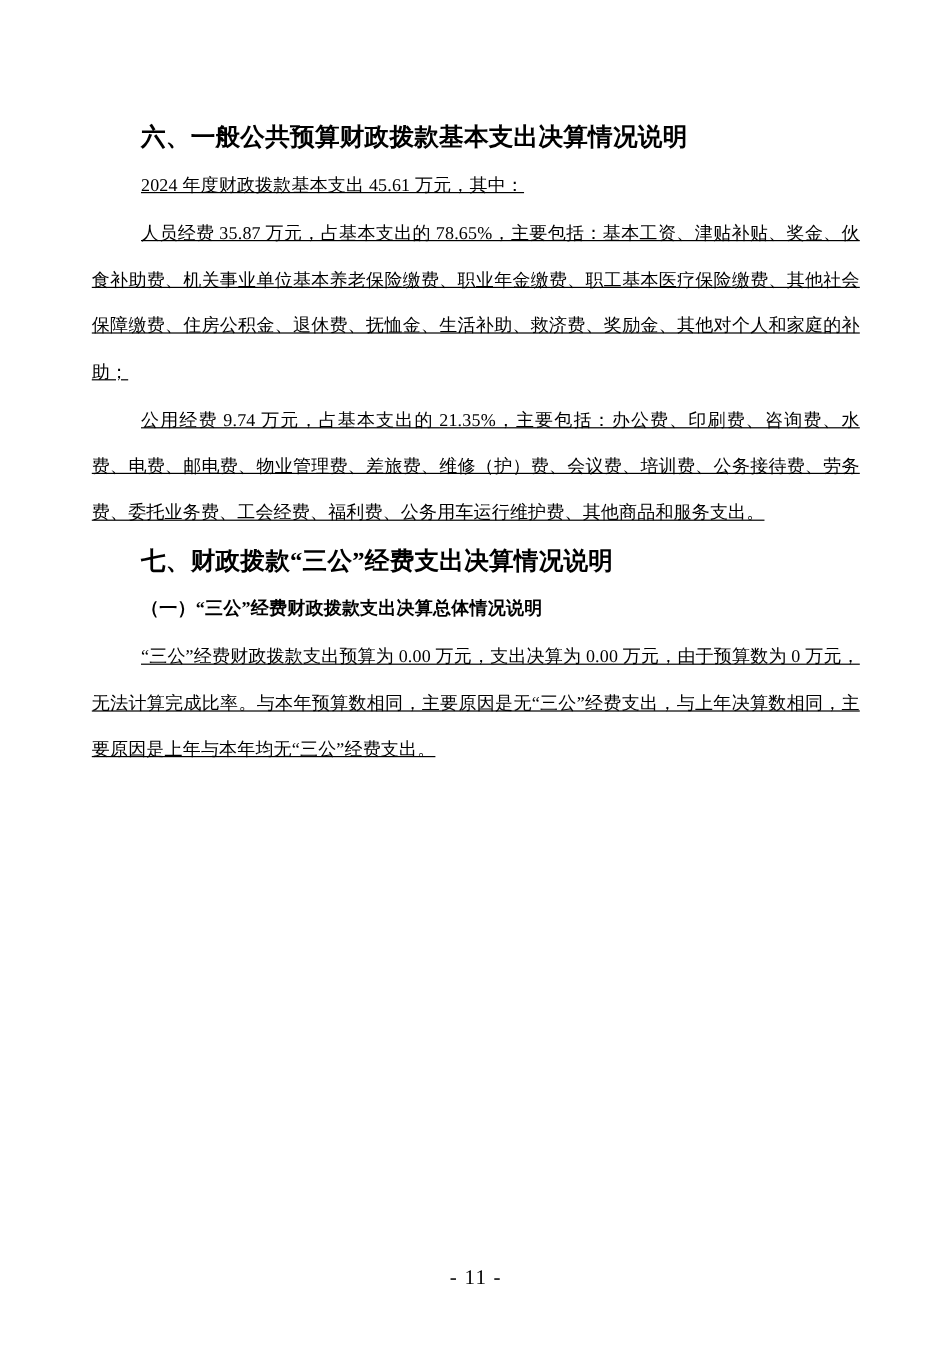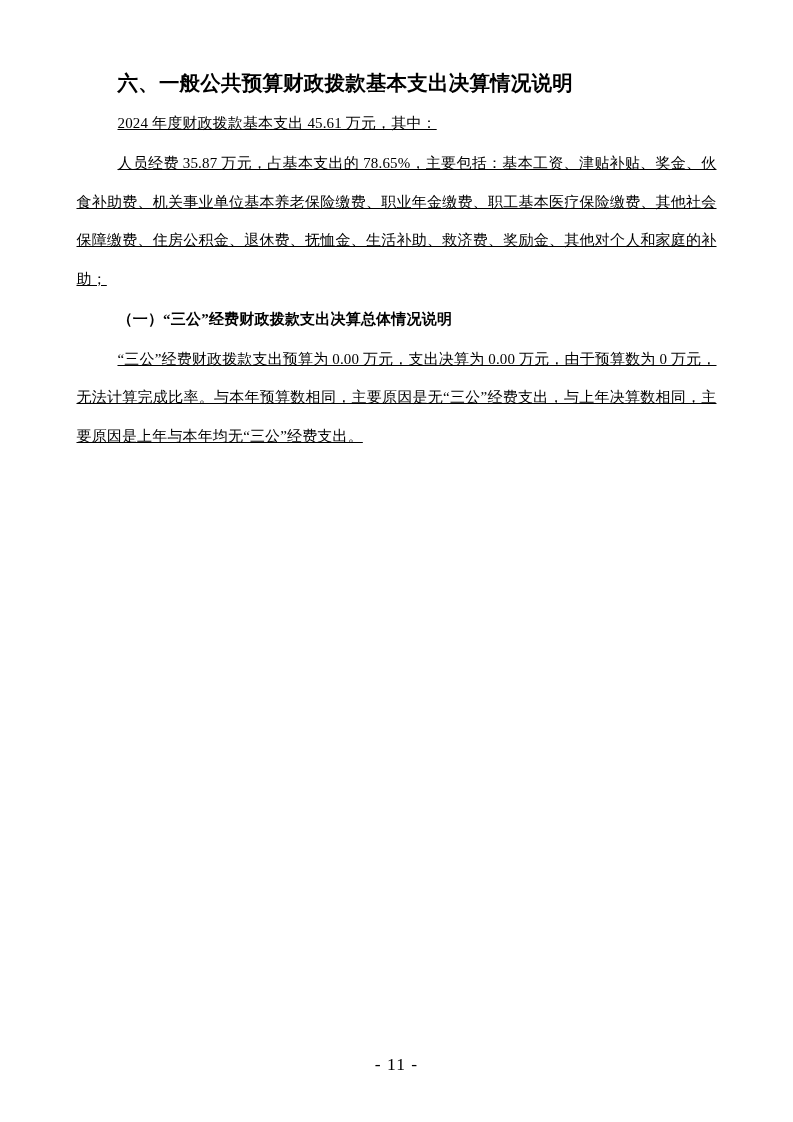--- a/index.html
+++ b/index.html
@@ -15,21 +15,21 @@
     position: relative;
     overflow: hidden;
   }
   .page {
     position: absolute;
     top: 0;
     left: 0;
     width: 793px;
     height: 1122px;
     box-sizing: border-box;
-    padding: 64px 72px 48px 72px;
+    padding: 96px 72px 48px 72px;
   }
   .doc-body {
     width: 640px;
     margin: 0 auto;
   }
   h2.section-heading {
     font-family: "Liberation Serif", "DejaVu Serif", serif;
     font-weight: bold;
     font-size: 20.5px;
     line-height: 38px;
@@ -72,21 +72,23 @@
 
 <div class="page">
   <div class="doc-body">
 
     <h2 class="section-heading">六、一般公共预算财政拨款基本支出决算情况说明</h2>
 
     <p class="para">2024 年度财政拨款基本支出 45.61 万元，其中：</p>
 
     <p class="para">人员经费 35.87 万元，占基本支出的 78.65%，主要包括：基本工资、津贴补贴、奖金、伙食补助费、机关事业单位基本养老保险缴费、职业年金缴费、职工基本医疗保险缴费、其他社会保障缴费、住房公积金、退休费、抚恤金、生活补助、救济费、奖励金、其他对个人和家庭的补助；</p>
 
+    <p class="para">公用经费 9.74 万元，占基本支出的 21.35%，主要包括：办公费、印刷费、咨询费、水费、电费、邮电费、物业管理费、差旅费、维修（护）费、会议费、培训费、公务接待费、劳务费、委托业务费、工会经费、福利费、公务用车运行维护费、其他商品和服务支出。</p>
 
+    <h2 class="section-heading">七、财政拨款“三公”经费支出决算情况说明</h2>
 
     <h3 class="sub-heading">（一）“三公”经费财政拨款支出决算总体情况说明</h3>
 
     <p class="para">“三公”经费财政拨款支出预算为 0.00 万元，支出决算为 0.00 万元，由于预算数为 0 万元，无法计算完成比率。与本年预算数相同，主要原因是无“三公”经费支出，与上年决算数相同，主要原因是上年与本年均无“三公”经费支出。</p>
 
 
 
   </div>
 
   <div class="page-number">- 11 -</div>

